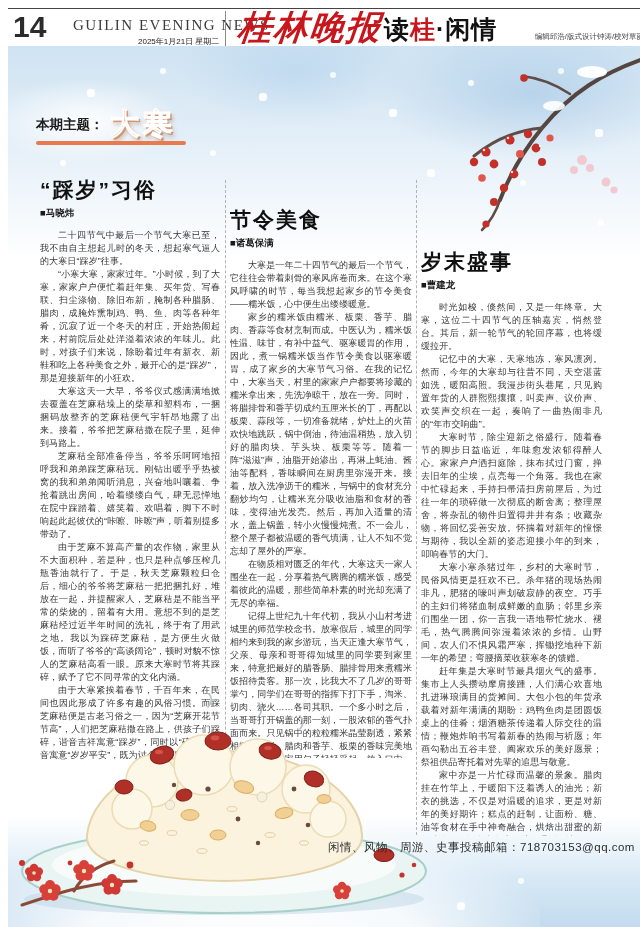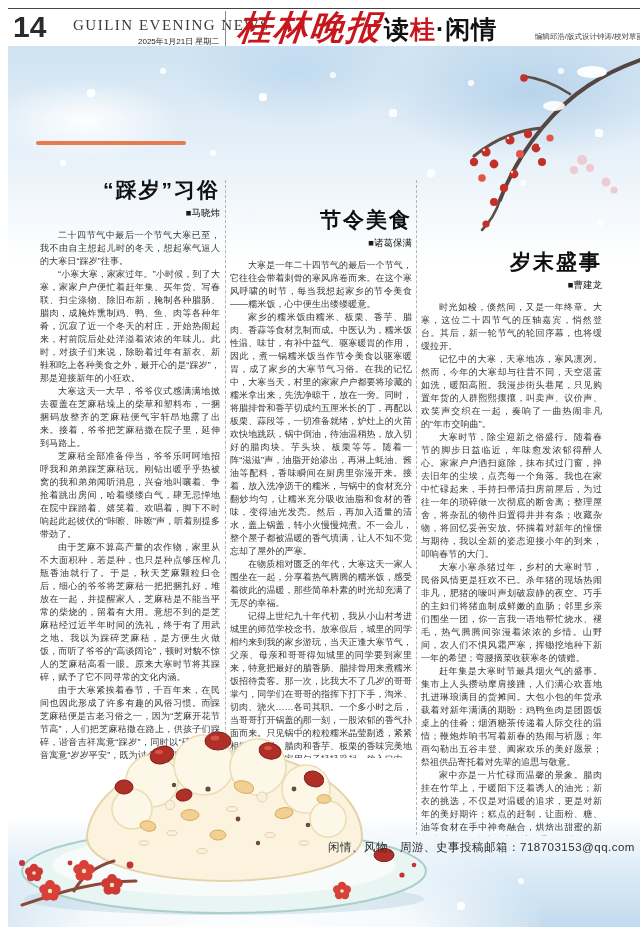--- a/index.html
+++ b/index.html
@@ -48,23 +48,23 @@
   .theme-name{font-size:30px;font-weight:900;color:#e8702a;margin-left:6px;letter-spacing:3px;
     -webkit-text-stroke:1px #ffffff;
     text-shadow:2px 2px 0 rgba(201,96,30,.55), 3px 4px 4px rgba(120,60,20,.35);}
   .theme-bar{position:absolute;left:36px;top:141px;width:150px;height:3.5px;
     background:#e87a50;border-radius:2px;}
   
   .col{position:absolute;overflow:hidden;}
   .col1{left:40px;top:176px;width:180px;height:584px;}
   .col2{left:230px;top:206px;width:182px;height:552px;}
   .col3{left:421px;top:248px;width:181px;height:588px;}
-  .col h2{margin:0 0 3px 0;text-align:right;font-size:21px;font-weight:bold;color:#101010;
+  .col h2{margin:0 0 3px 0;text-align:left;font-size:21px;font-weight:bold;color:#101010;
           letter-spacing:2px;}
-  .byline{text-align:right;font-size:9.5px;font-weight:normal;color:#1a1a1a;margin:2px 0 9px 0;}
+  .byline{text-align:left;font-size:9.5px;font-weight:bold;color:#1a1a1a;margin:2px 0 9px 0;}
   .article-body p{margin:0;font-size:9px;line-height:13px;text-align:justify;
     text-indent:2em;color:#383838;letter-spacing:.1px;}
   .divider{position:absolute;top:180px;height:655px;border-left:1px dashed #b3b3b3;width:0;}
   .div1{left:225px;} .div2{left:416px;}
   
   .footer{position:absolute;left:328px;top:840px;font-size:11.5px;font-weight:normal;
           color:#2d2d2d;letter-spacing:.5px;}
   
   .branch-tr{position:absolute;right:2px;top:42px;width:262px;height:200px;}
   .pudding{position:absolute;left:12px;top:693px;width:430px;height:230px;}
@@ -83,20 +83,24 @@
   <div class="header">
     <div class="pagenum">14</div>
     <div class="mast-en">GUILIN EVENING NEWS</div>
     <div class="mast-date">2025年1月21日  星期二</div>
     <div class="vline"></div>
     <div class="logo">桂林晚报</div>
     <div class="section"><span>读</span><span class="red">桂</span><span>·闲情</span></div>
     <div class="credits">编辑邱浩/版式设计钟涛/校对覃丽</div>
   </div>
 
+  <div class="theme">
+    <span class="theme-label">本期主题：</span>
+    <span class="theme-name">大寒</span>
+  </div>
   <div class="theme-bar"></div>
 
   <svg class="branch-tr" viewBox="0 0 262 200">
     <path d="M262,14 C212,30 180,52 152,86 C134,108 120,132 110,158" stroke="#544540" stroke-width="4" fill="none" stroke-linecap="round"></path>
     <path d="M152,86 C130,88 106,96 84,114" stroke="#5d4d46" stroke-width="3" fill="none" stroke-linecap="round"></path>
     <path d="M180,52 C168,44 150,36 132,34" stroke="#5d4d46" stroke-width="2.5" fill="none" stroke-linecap="round"></path>
     <path d="M110,158 C106,170 100,180 92,188" stroke="#5d4d46" stroke-width="2.5" fill="none" stroke-linecap="round"></path>
     <ellipse cx="202" cy="30" rx="15" ry="6" fill="#ffffff" opacity="0.95"></ellipse>
     <ellipse cx="164" cy="64" rx="11" ry="5" fill="#ffffff" opacity="0.9"></ellipse>
     <g fill="#c23029">

